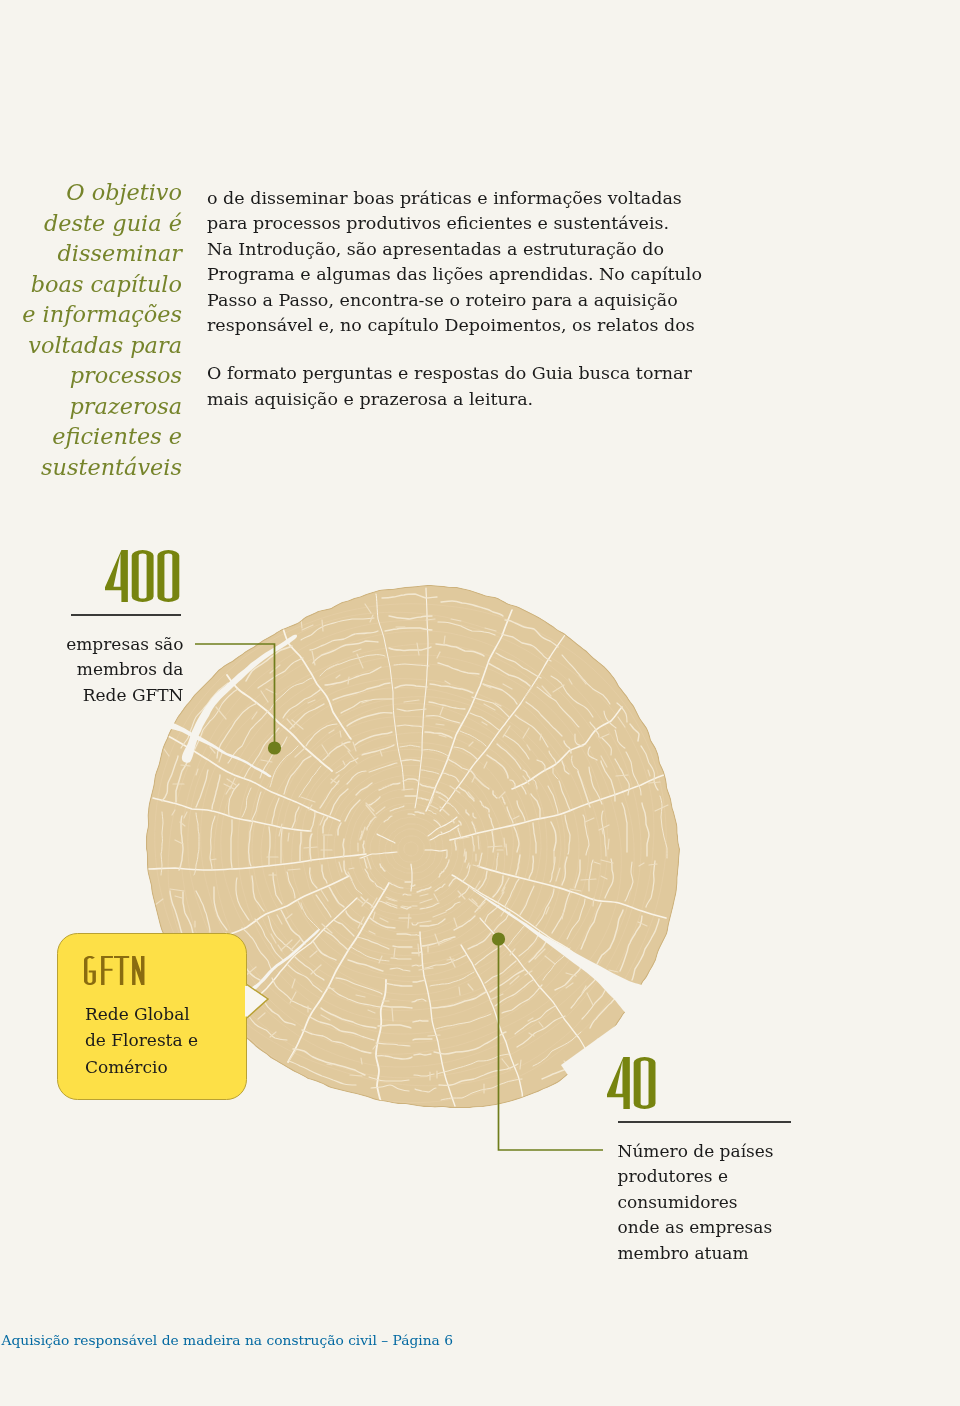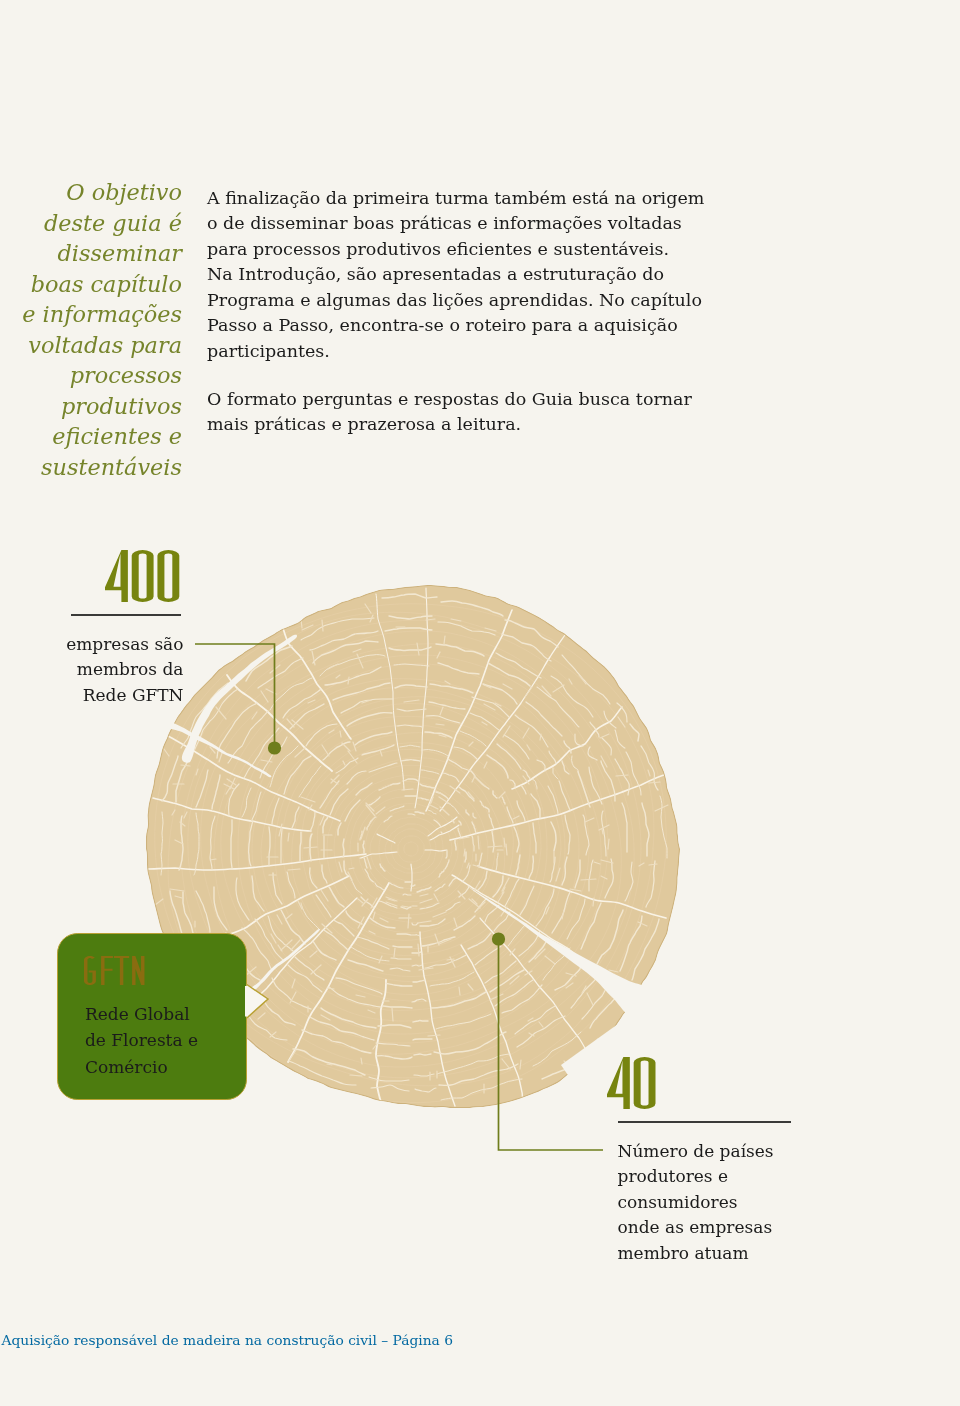--- a/index.html
+++ b/index.html
@@ -36,21 +36,21 @@
   #stat400 .stat-cap{position:absolute;left:-77px;top:81.6px;width:190px;text-align:right;}
 
   #stat40{position:absolute;left:617.5px;top:1057.4px;width:174px;}
   #stat40 .num-wrap{position:absolute;left:-11px;top:0;}
   #stat40 .stat-rule{position:absolute;left:0;top:63.6px;width:173.5px;}
   #stat40 .stat-cap{position:absolute;left:0;top:81.6px;width:190px;}
 
   
   #callout{position:absolute;left:57.3px;top:932.6px;width:190.2px;height:167px;
       box-sizing:border-box;border:1.5px solid #b9a134;border-radius:20.5px;
-      background:#4d7c0f;}
+      background:#fde047;}
   #callout-title{position:absolute;left:26.2px;top:22.2px;width:60px;height:29px;}
   #callout-title svg{display:block;overflow:visible;}
   #callout-text{position:absolute;left:26.6px;top:67.2px;font-size:17px;line-height:26.6px;color:#1b1b1b;}
   #callout-text .ln{display:block;white-space:nowrap;}
 
   
   #footer{position:absolute;left:1.5px;top:1332px;font-size:13.8px;color:#0369a1;white-space:nowrap;}
 </style>
 </head>
 <body>
@@ -724,38 +724,37 @@
     </svg>
 
   <div id="lead-quote">
     <span class="ln">O objetivo</span>
     <span class="ln">deste guia é</span>
     <span class="ln">disseminar</span>
     <span class="ln">boas capítulo</span>
     <span class="ln">e informações</span>
     <span class="ln">voltadas para</span>
     <span class="ln">processos</span>
-    <span class="ln">produtivos</span>
+    <span class="ln">prazerosa</span>
     <span class="ln">eficientes e</span>
     <span class="ln">sustentáveis</span>
   </div>
 
   <div id="body-col">
     <p>
-      <span class="ln">A finalização da primeira turma também está na origem</span>
       <span class="ln">o de disseminar boas práticas e informações voltadas</span>
       <span class="ln">para processos produtivos eficientes e sustentáveis.</span>
       <span class="ln">Na Introdução, são apresentadas a estruturação do</span>
       <span class="ln">Programa e algumas das lições aprendidas. No capítulo</span>
       <span class="ln">Passo a Passo, encontra-se o roteiro para a aquisição</span>
-      <span class="ln">participantes.</span>
+      <span class="ln">responsável e, no capítulo Depoimentos, os relatos dos</span>
     </p>
     <p>
       <span class="ln">O formato perguntas e respostas do Guia busca tornar</span>
-      <span class="ln">mais práticas e prazerosa a leitura.</span>
+      <span class="ln">mais aquisição e prazerosa a leitura.</span>
     </p>
   </div>
 
   <div id="stat400">
     <div class="num-wrap">
       <div class="stat-num">
         <span class="glyph-value">400</span>
         <svg width="74.3" height="52" viewBox="-1 0 73.4 100" preserveAspectRatio="none" aria-hidden="true">
             <path fill="#77840f" fill-rule="evenodd" d="M15.20 0.00L21.60 0.00L21.60 100.00L15.20 100.00L15.20 77.58L-1.00 77.58L-1.00 71.50ZM14.30 6.50L14.30 70.60L7.40 70.60ZM25.40 10.80A10.80 10.80 0 0 1 47.00 10.80L47.00 89.20A10.80 10.80 0 0 1 25.40 89.20ZM32.30 10.80L32.30 89.20A3.90 3.90 0 0 0 40.10 89.20L40.10 10.80A3.90 3.90 0 0 0 32.30 10.80ZM50.80 10.80A10.80 10.80 0 0 1 72.40 10.80L72.40 89.20A10.80 10.80 0 0 1 50.80 89.20ZM57.70 10.80L57.70 89.20A3.90 3.90 0 0 0 65.50 89.20L65.50 10.80A3.90 3.90 0 0 0 57.70 10.80Z"></path>
           </svg>

